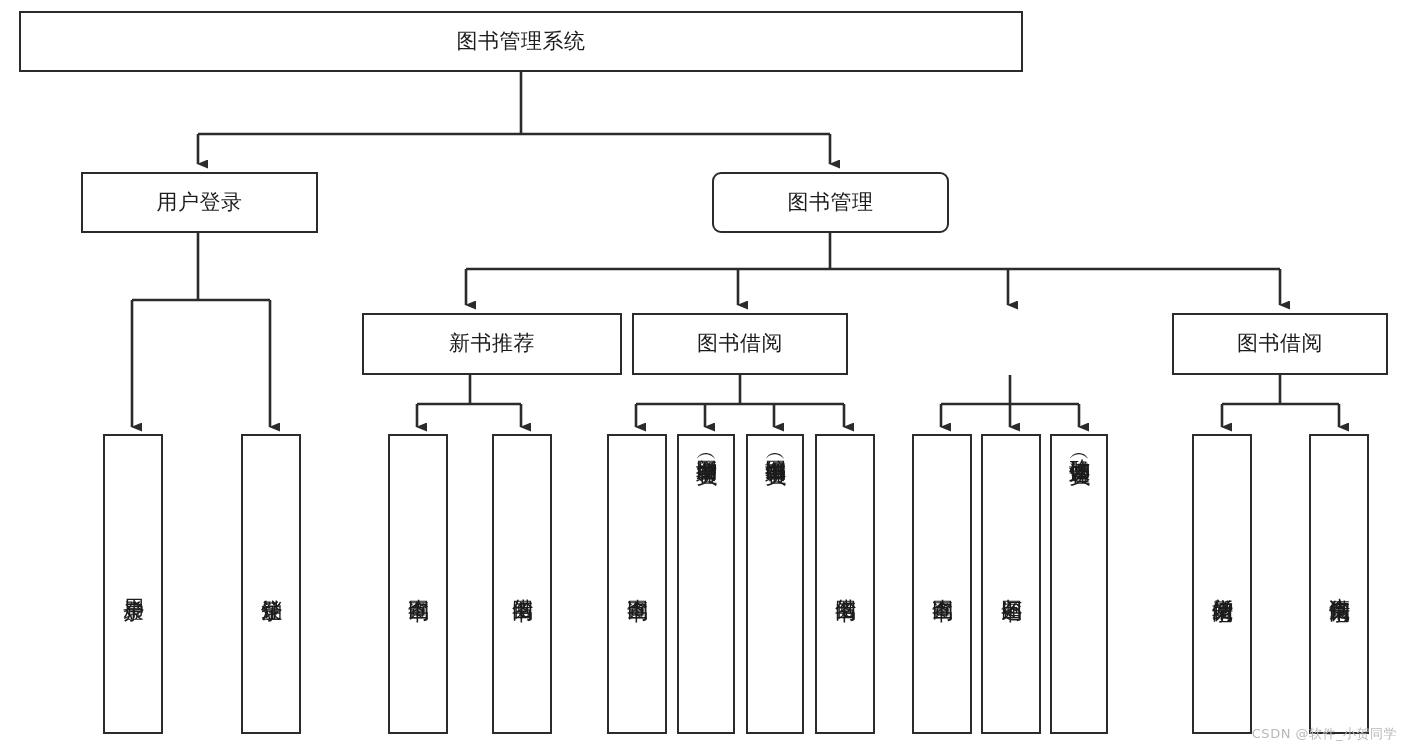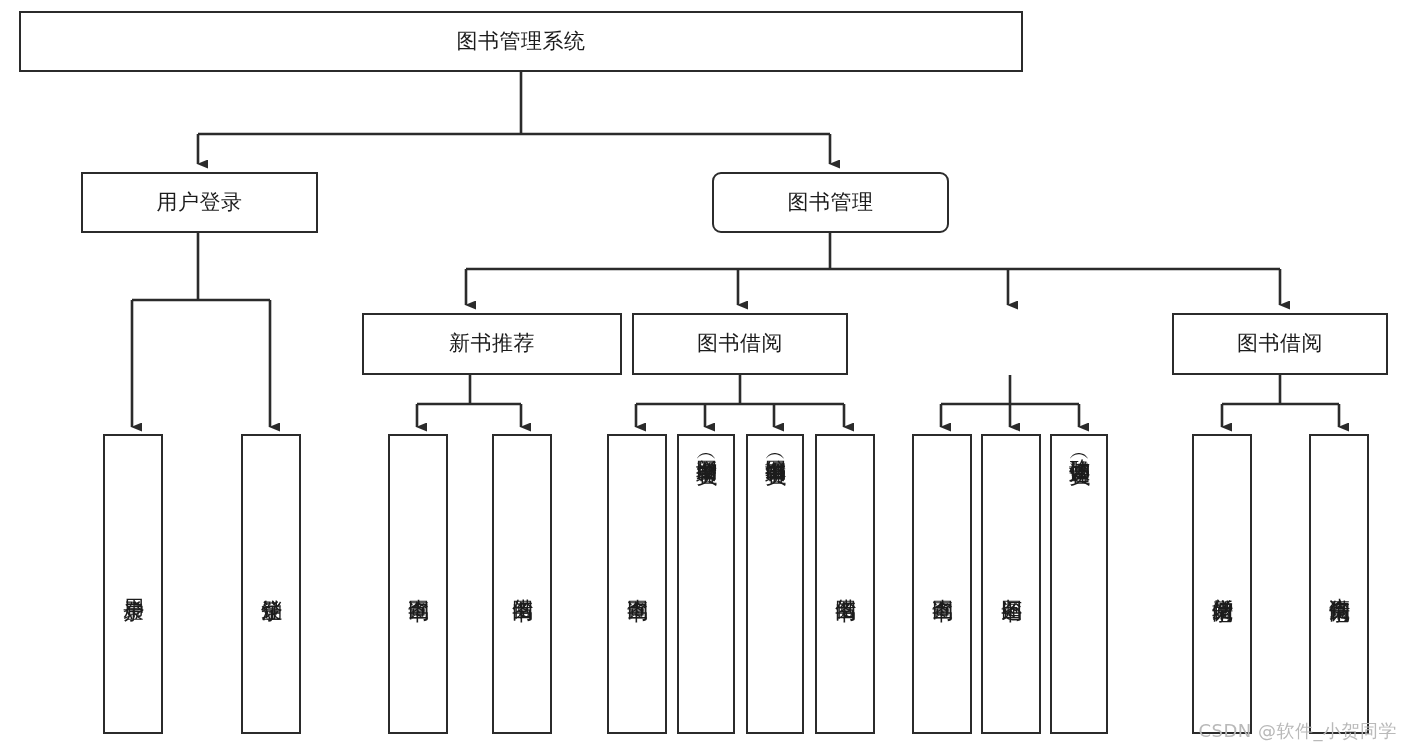--- a/index.html
+++ b/index.html
@@ -56,21 +56,21 @@
     padding-top: 6px;
   }
   .leaf-box.centered {
     align-items: center;
     padding-top: 0;
   }
   #watermark {
     position: absolute;
     right: 8px;
     bottom: 4px;
-    font-size: 18px;
+    font-size: 13px;
     color: #b9b9b9;
     white-space: nowrap;
     letter-spacing: 0.5px;
     margin-left: 32px;
   }
 </style>
 </head>
 <body>
 
 <div id="canvas">

